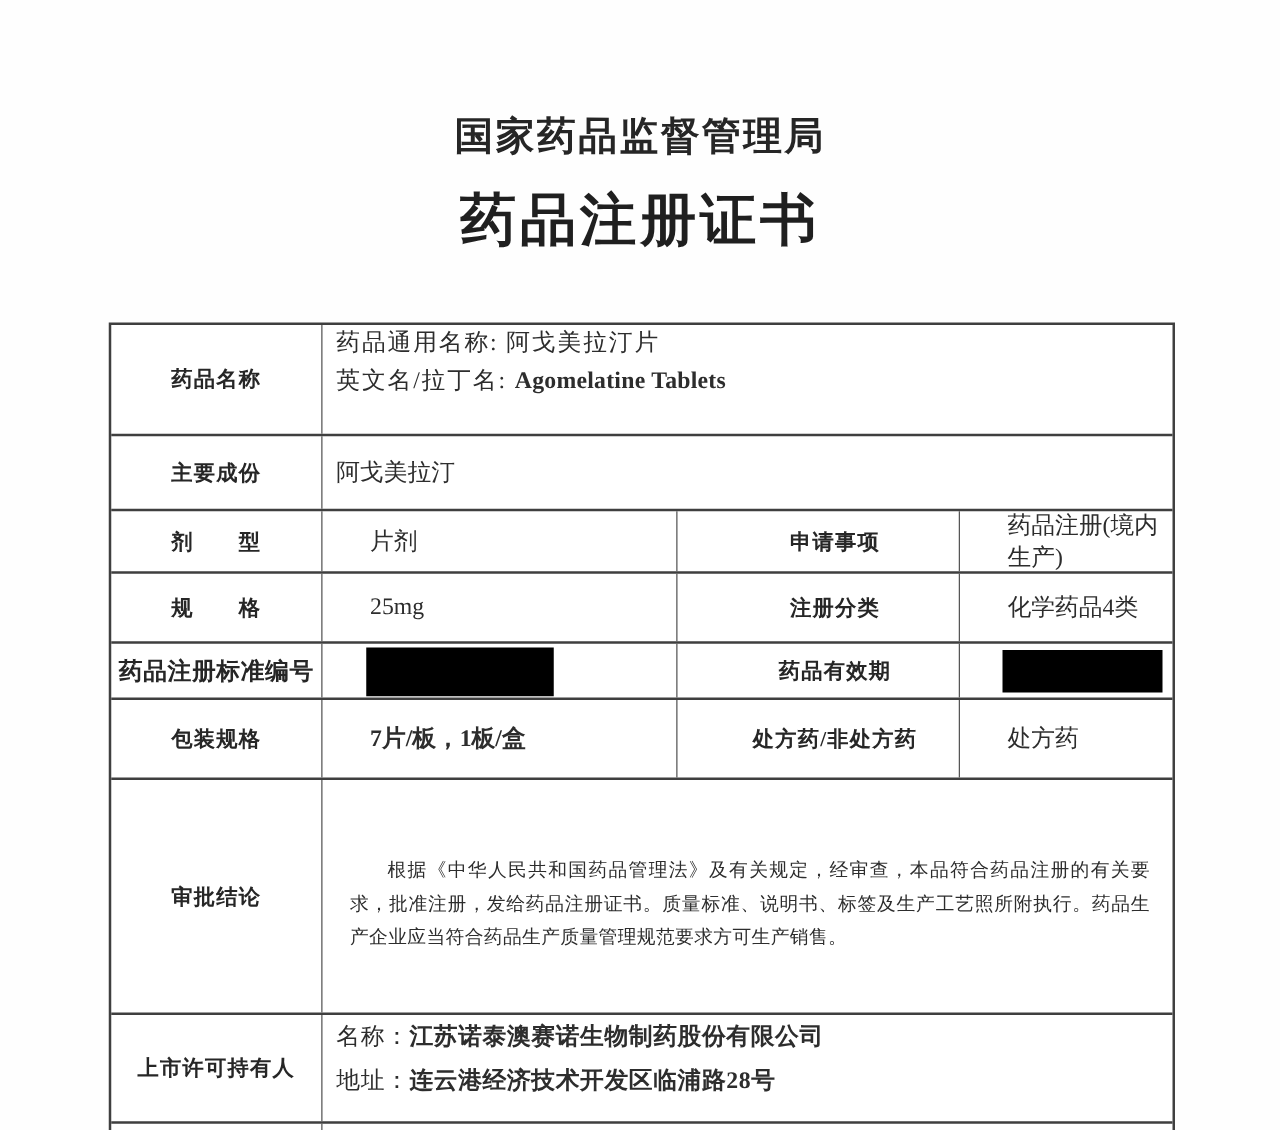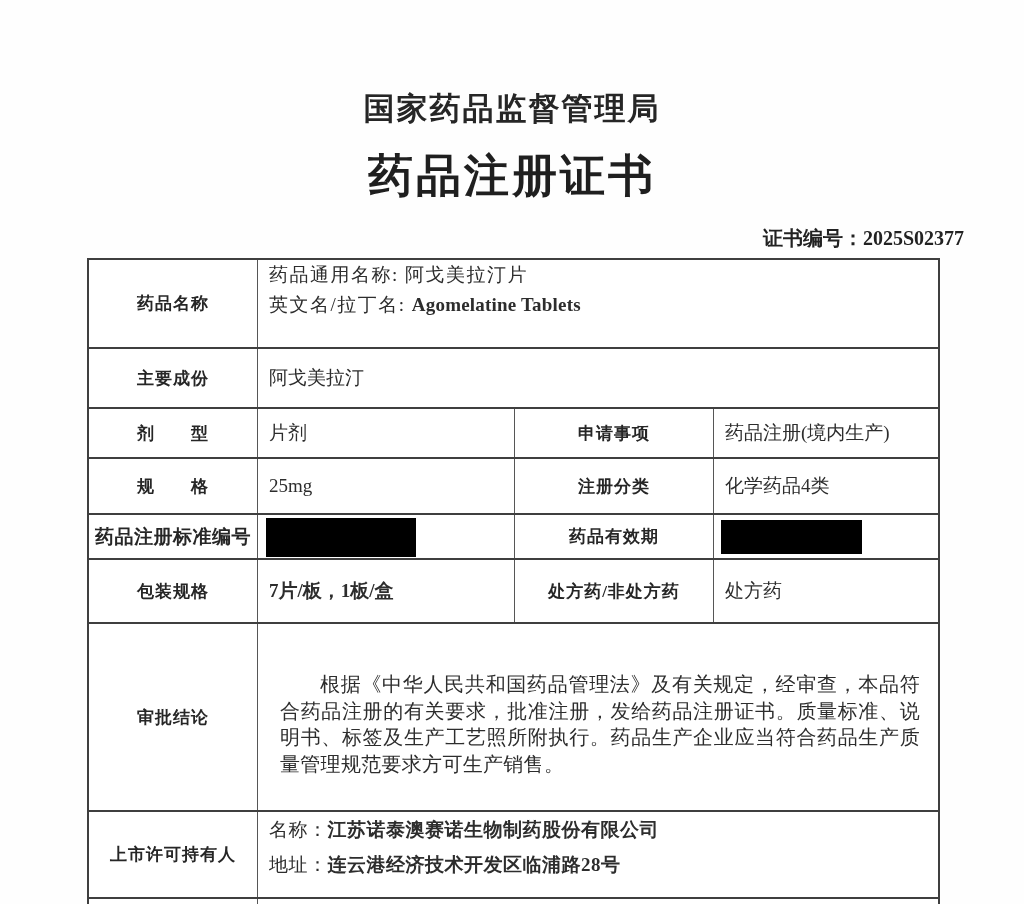--- a/index.html
+++ b/index.html
@@ -45,21 +45,21 @@
     width: 853px;
     border: 2px solid #3f3f3f;
     background: #fff;
   }
   .row {
     display: grid;
     border-bottom: 2px solid #3f3f3f;
   }
   .row:last-child { border-bottom: none; }
   .cols-2 { grid-template-columns: 169px 1fr; }
-  .cols-4 { grid-template-columns: 169px 257px 199px 1fr; }
+  .cols-4 { grid-template-columns: 169px 257px 199px 1fr; gap: 27px; }
   .cell { position: relative; display: flex; align-items: center; overflow: hidden; }
   .cell.bordered { border-right: 1px solid #565656; }
   .lbl {
     justify-content: center;
     font-size: 17px;
     font-weight: 700;
     letter-spacing: 1px;
     color: #262626;
     text-align: center;
     padding: 0 4px;
@@ -71,21 +71,21 @@
     padding-right: 8px;
     color: #2d2d2d;
   }
   .val.stack { flex-direction: column; align-items: flex-start; justify-content: flex-start; }
   .vline { line-height: 30px; letter-spacing: 1.5px; }
   .vline .latin { font-weight: 700; letter-spacing: 0.2px; }
   .holder-line { line-height: 35px; letter-spacing: 0.5px; }
   .holder-line .strong { font-weight: 600; }
   .semibold { font-weight: 600; }
   .approval-text {
-    font-size: 20px;
+    font-size: 15px;
     line-height: 26.5px;
     text-indent: 2em;
     text-align: justify;
     padding: 14px 10px 0 11px;
     letter-spacing: 0.3px;
   }
   .redact { background: #000; display: inline-block; }
   .redact.left-box  { width: 150px; height: 39px; margin-left: -3px; margin-top: 1px; }
   .redact.right-box { width: 141px; height: 34px; margin-left: -4px; }
   
@@ -100,21 +100,20 @@
   .r9 { height: 40px; border-bottom: none; }
 </style>
 </head>
 <body>
 
 <div class="page">
 
   <div class="authority">国家药品监督管理局</div>
   <div class="doc-title">药品注册证书</div>
 
-  <div class="cert-no"><span>证书编号：</span><span>2025S02377</span></div>
 
   <div class="cert-table">
 
     <div class="row cols-2 r1">
       <div class="cell bordered lbl">药品名称</div>
       <div class="cell val stack">
         <div class="vline"><span>药品通用名称:</span>&nbsp;<span>阿戈美拉汀片</span></div>
         <div class="vline"><span>英文名/拉丁名:</span>&nbsp;<span class="latin">Agomelatine Tablets</span></div>
       </div>
     </div>

